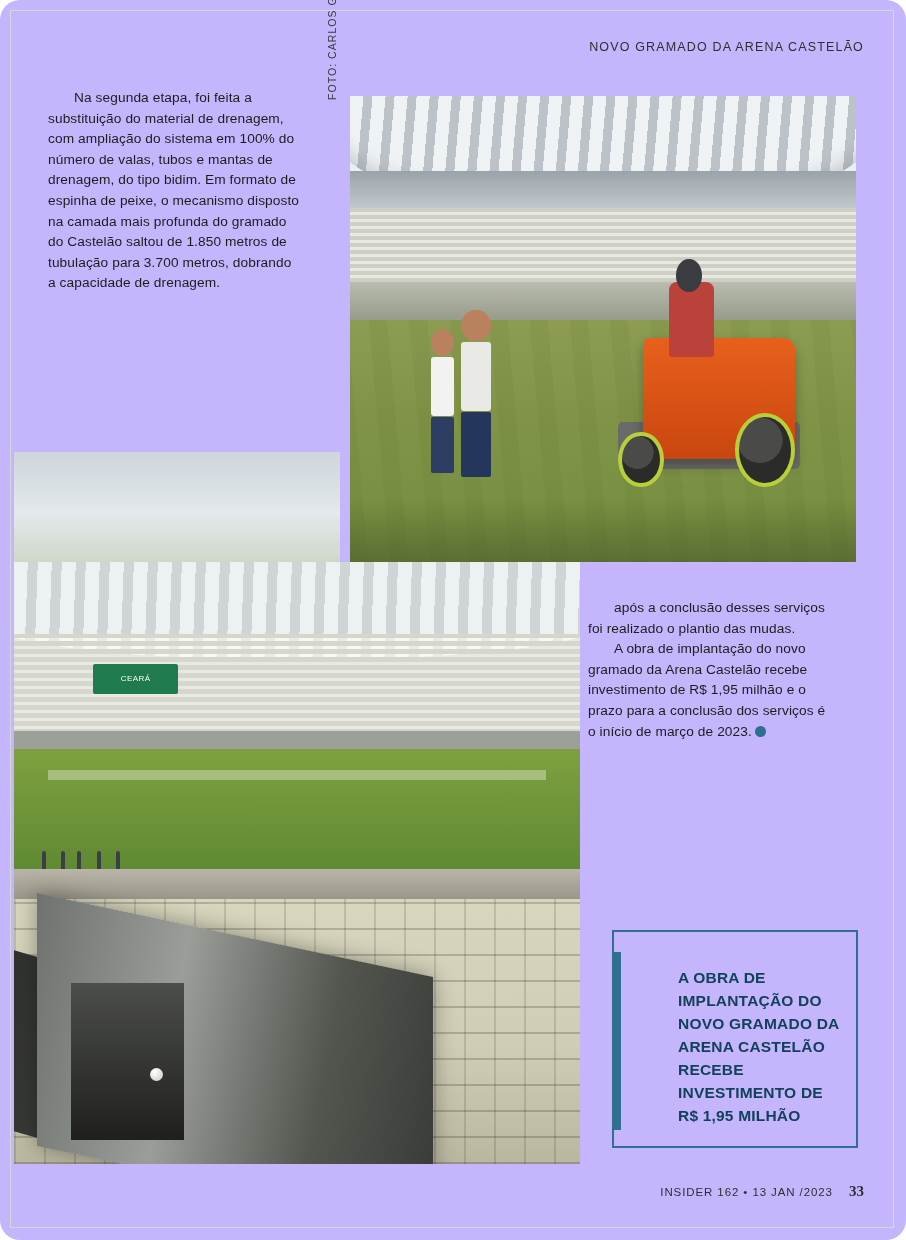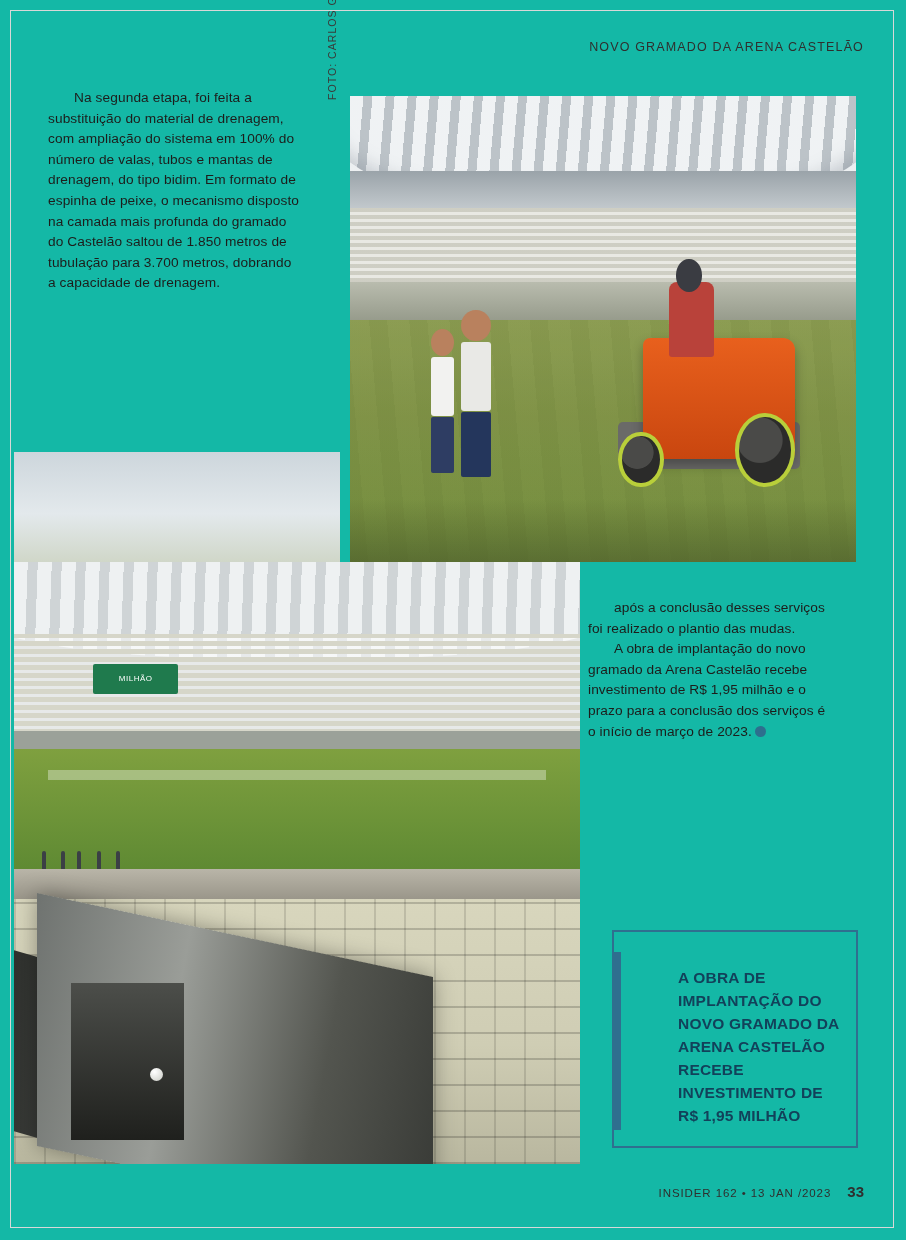--- a/index.html
+++ b/index.html
@@ -6,21 +6,22 @@
   body{
     width:906px;height:1240px;
     background:#ffffff;
     font-family:"Liberation Sans", sans-serif;
     color:#1d1d1b;
     position:relative;
     overflow:hidden;
   }
   .page{
     position:absolute;inset:0;
-    background:#14b8a6;
+    background:#c4b5fd;
+    border-radius:20px;
   }
   
   .page-frame{
     position:absolute;
     left:10px;top:10px;
     width:884px;height:1218px;
     border:1px solid #d8d8d8;
     box-sizing:border-box;
     pointer-events:none;
   }
@@ -269,21 +270,21 @@
   .footer{
     position:absolute;
     right:42px;bottom:40px;
     font-size:11.5px;
     letter-spacing:.9px;
     color:#2f2f2e;
     white-space:nowrap;
   }
   .footer .brand{font-weight:normal;}
   .footer .pagenum{
-    font-weight:bold;font-size:15px;margin-left:12px;letter-spacing:0;
+    font-weight:bold;font-size:15px;margin-left:12px;letter-spacing:0;font-family:Liberation Serif, serif;
   }
 </style>
 </head>
 <body>
 
 <div class="page">
 
   <div class="page-frame"></div>
 
   <div class="running-head">NOVO GRAMADO DA ARENA CASTELÃO</div>
@@ -315,21 +316,21 @@
     <div class="rider-head"></div>
     <div class="wheel w1"></div>
     <div class="wheel w2"></div>
   </div>
 
   <div class="photo photo-sliver"></div>
 
   <div class="photo photo-seats">
     <div class="sp-roof"></div>
     <div class="sp-upper"></div>
-    <div class="sp-banner">MILHÃO</div>
+    <div class="sp-banner">CEARÁ</div>
     <div class="sp-rail"></div>
     <div class="sp-grass"></div>
     <div class="sp-people">
       <i style="left:0%"></i>
       <i style="left:18%"></i>
       <i style="left:34%"></i>
       <i style="left:54%"></i>
       <i style="left:72%"></i>
     </div>
     <div class="sp-track"></div>

